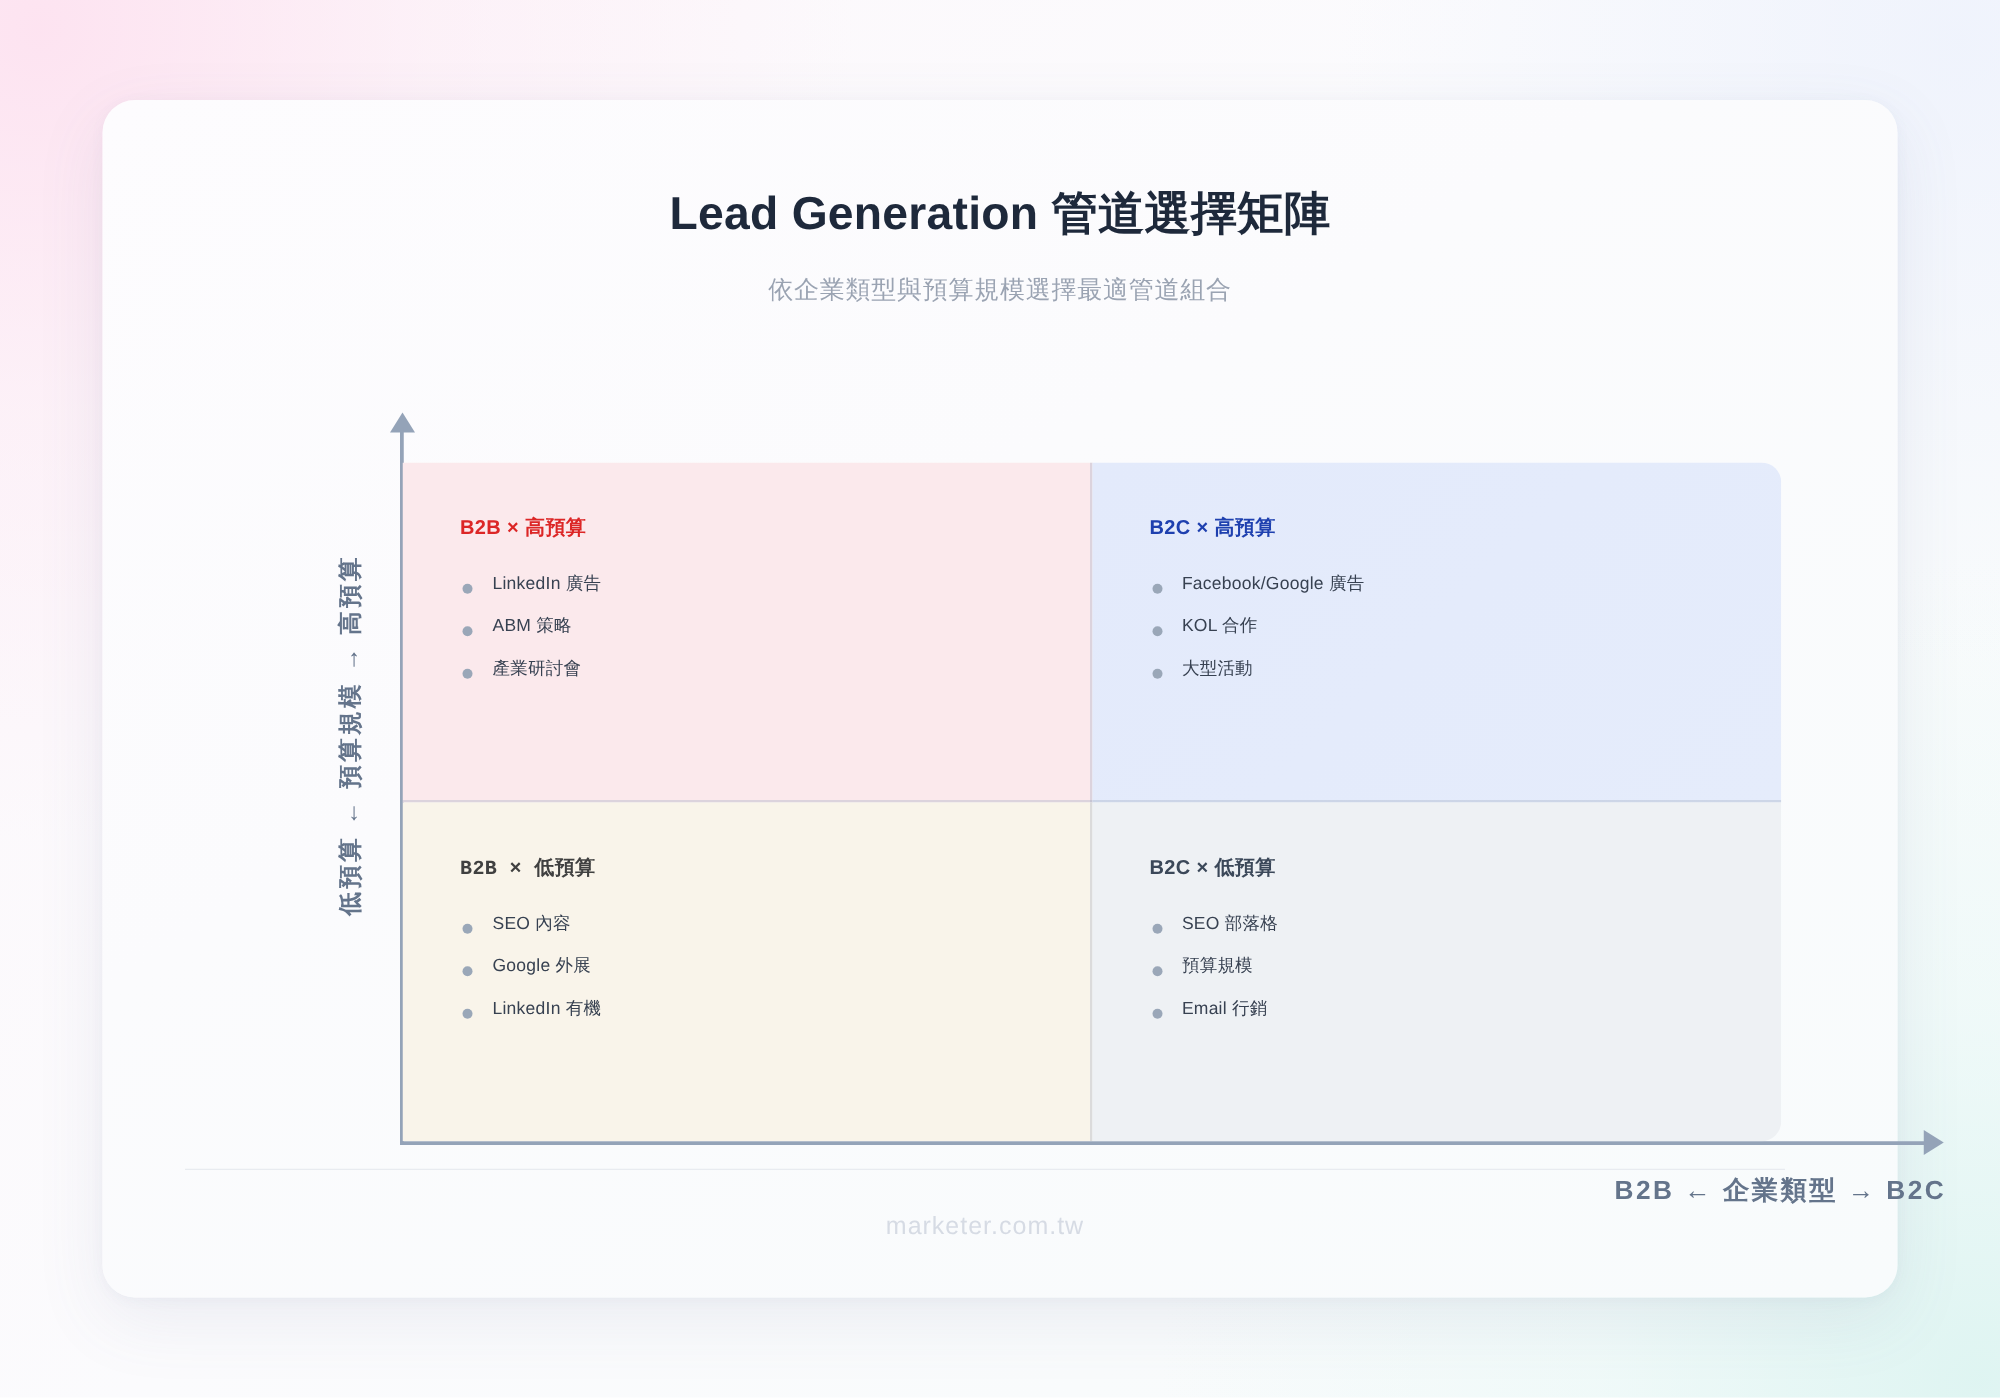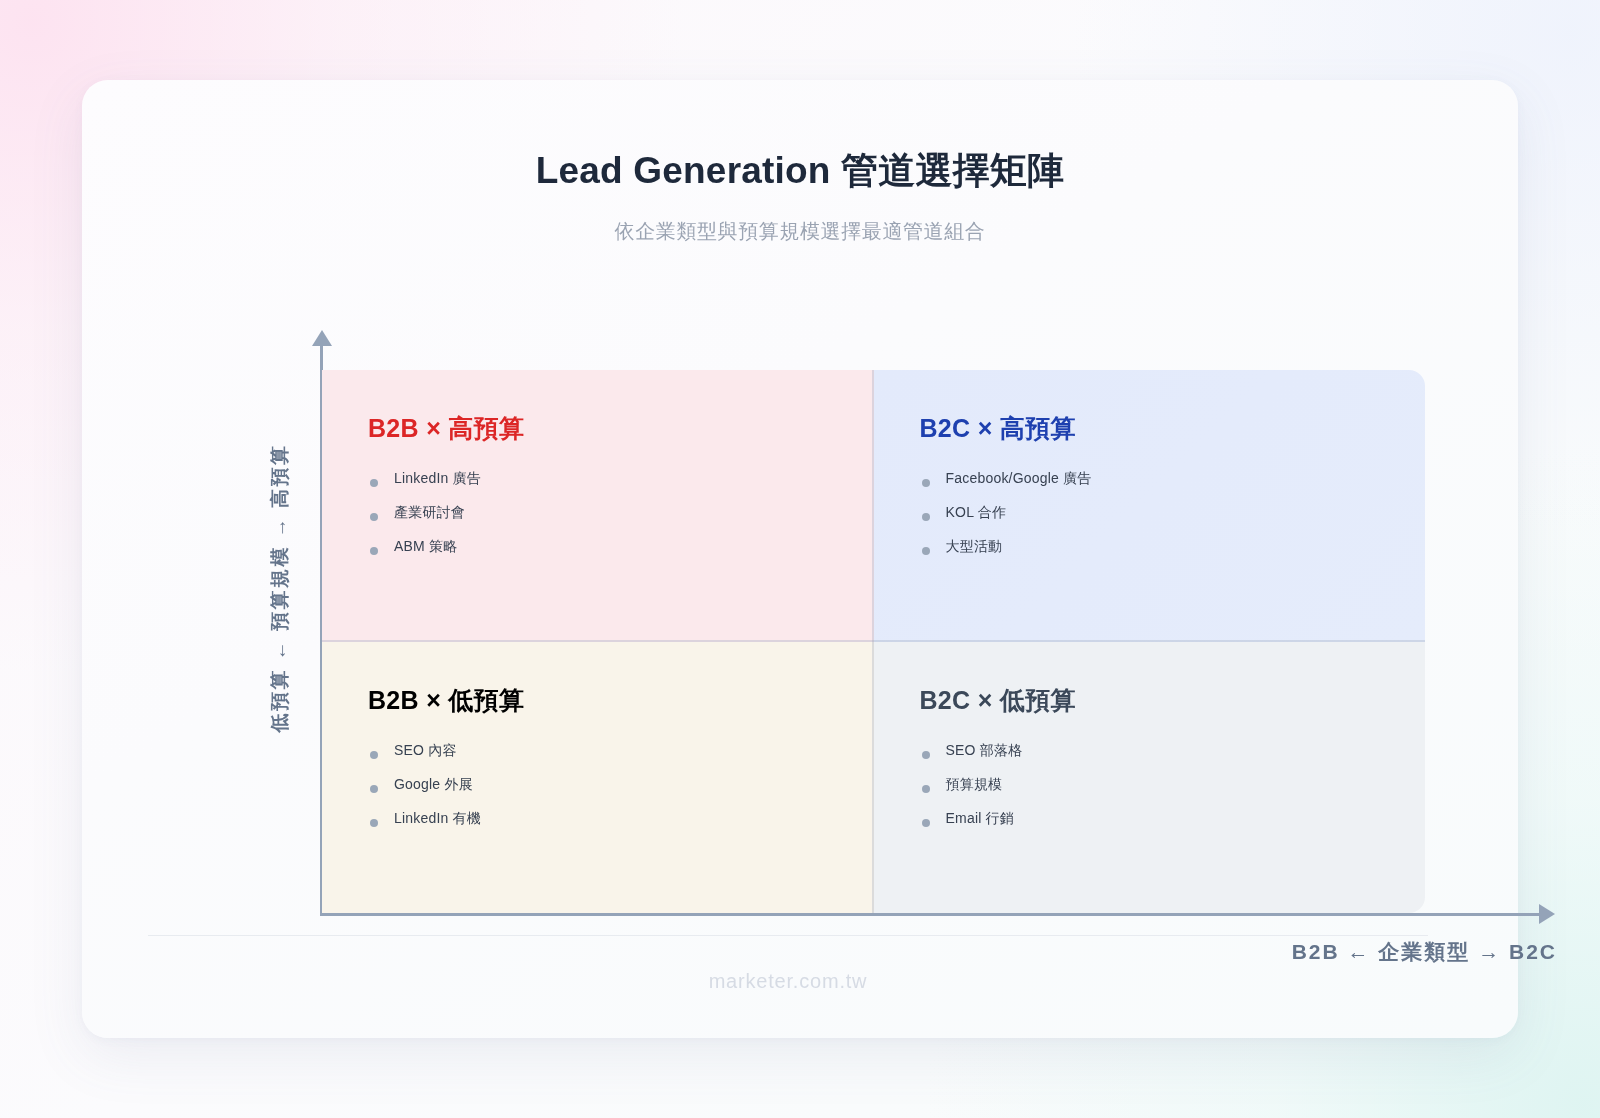--- a/index.html
+++ b/index.html
@@ -89,28 +89,28 @@
     position: absolute; top: 0; right: 0; bottom: 0;
     width: 2px; background: rgba(148, 163, 184, 0.30);
   }
   .quad.tl::before, .quad.tr::before {
     content: "";
     position: absolute; left: 0; right: 0; bottom: 0;
     height: 2px; background: rgba(148, 163, 184, 0.30);
   }
 
   .quad-title {
-    font-size: 25px;
+    font-size: 16px;
     font-weight: bold;
     letter-spacing: 0.3px;
     margin-bottom: 26px;
   }
   .quad.tl .quad-title { color: #dc2626; }
   .quad.tr .quad-title { color: #1e40af; }
-  .quad.bl .quad-title { color: #000000; }
+  .quad.bl .quad-title { color: #404040; font-family: Liberation Mono, monospace; }
   .quad.br .quad-title { color: #3b4859; }
 
   .quad-list { list-style: none; }
 
   .quad-item {
     position: relative;
     padding-left: 26px;
     font-size: 14px;
     line-height: 1.0;
     color: #374151;
@@ -228,22 +228,22 @@
 
     <div id="y-axis-label">低預算 ← 預算規模 → 高預算</div>
     <div id="x-axis-label">B2B ← 企業類型 → B2C</div>
 
     <div id="quadrants">
 
       <div class="quad tl">
         <div class="quad-title">B2B × 高預算</div>
         <ul class="quad-list">
           <li class="quad-item">LinkedIn 廣告</li>
+          <li class="quad-item">ABM 策略</li>
           <li class="quad-item">產業研討會</li>
-          <li class="quad-item">ABM 策略</li>
         </ul>
       </div>
 
       <div class="quad tr">
         <div class="quad-title">B2C × 高預算</div>
         <ul class="quad-list">
           <li class="quad-item">Facebook/Google 廣告</li>
           <li class="quad-item">KOL 合作</li>
           <li class="quad-item">大型活動</li>
         </ul>

